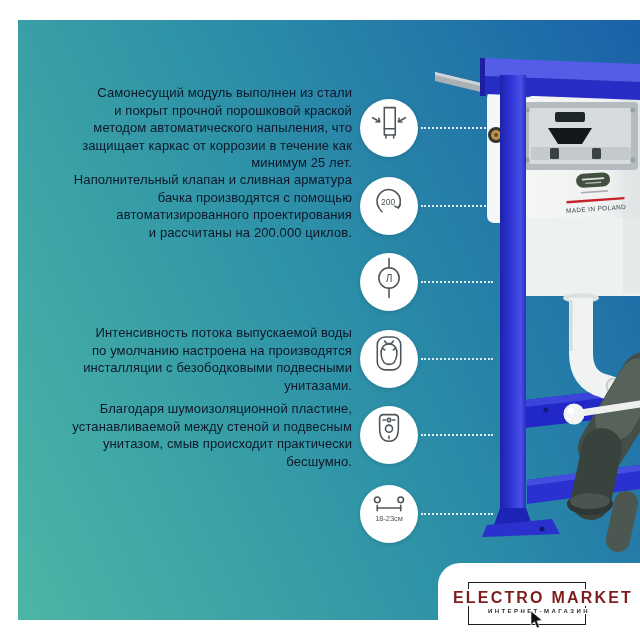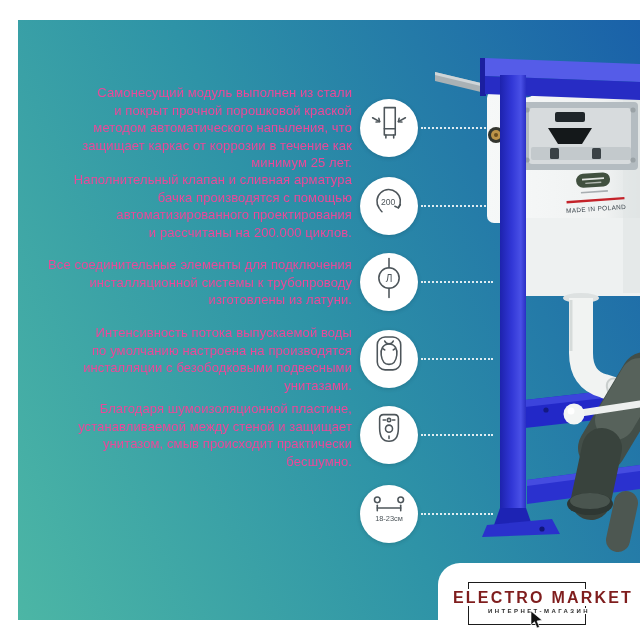--- a/index.html
+++ b/index.html
@@ -2,21 +2,21 @@
 <html><head>
 <meta charset="utf-8">
 <style>
   html,body{margin:0;padding:0;}
   body{font-family:"Liberation Sans", sans-serif;}
   .canvas{position:relative;width:640px;height:640px;background:#ffffff;overflow:hidden;}
   .panel{position:absolute;left:18px;top:20px;width:622px;height:600px;
          background:linear-gradient(65deg,#4cb6a5 0%,#2e93a7 48%,#1a61a9 100%);}
   
   .feature-text{position:absolute;right:288px;width:312px;transform:translateY(-50%);
-    color:#ec4899;font-size:13px;line-height:17.5px;text-align:right;white-space:pre-line;
+    color:#0f172a;font-size:13px;line-height:17.5px;text-align:right;white-space:pre-line;
     letter-spacing:.1px;}
   
   .icon-circle{position:absolute;left:360px;width:58px;height:58px;border-radius:50%;
     background:#ffffff;box-shadow:0 1px 4px rgba(0,30,40,.18);
     display:flex;align-items:flex-start;justify-content:center;}
   .icon-circle svg{width:50px;height:50px;}
   .ic{stroke:#4d555a;stroke-width:2;fill:none;stroke-linecap:round;stroke-linejoin:round;}
   .ic-txt{fill:#4d555a;stroke:none;font-family:"Liberation Sans",sans-serif;}
   
   .dotline{position:absolute;left:421px;width:72px;height:0;border-top:2px dotted rgba(255,255,255,.85);}
@@ -42,29 +42,26 @@
 
   <div class="feature-text" style="top:128px">Самонесущий модуль выполнен из стали
 и покрыт прочной порошковой краской
 методом автоматического напыления, что
 защищает каркас от коррозии в течение как
 минимум 25 лет.</div>
   <div class="feature-text" style="top:206px">Наполнительный клапан и сливная арматура
 бачка производятся с помощью
 автоматизированного проектирования
 и рассчитаны на 200.000 циклов.</div>
-  <div class="feature-text" style="top:282px">Все соединительные элементы для подключения
-инсталляционной системы к трубопроводу
-изготовлены из латуни.</div>
   <div class="feature-text" style="top:359px">Интенсивность потока выпускаемой воды
 по умолчанию настроена на производятся
 инсталляции с безободковыми подвесными
 унитазами.</div>
   <div class="feature-text" style="top:435px">Благодаря шумоизоляционной пластине,
-устанавливаемой между стеной и защищает
+устанавливаемой между стеной и подвесным
 унитазом, смыв происходит практически бесшумно.</div>
 
   <div class="dotline" style="top:127px"></div>
   <div class="dotline" style="top:205px"></div>
   <div class="dotline" style="top:281px"></div>
   <div class="dotline" style="top:358px"></div>
   <div class="dotline" style="top:434px"></div>
   <div class="dotline" style="top:513px"></div>
 
   <div class="icon-circle" style="top:99px">

